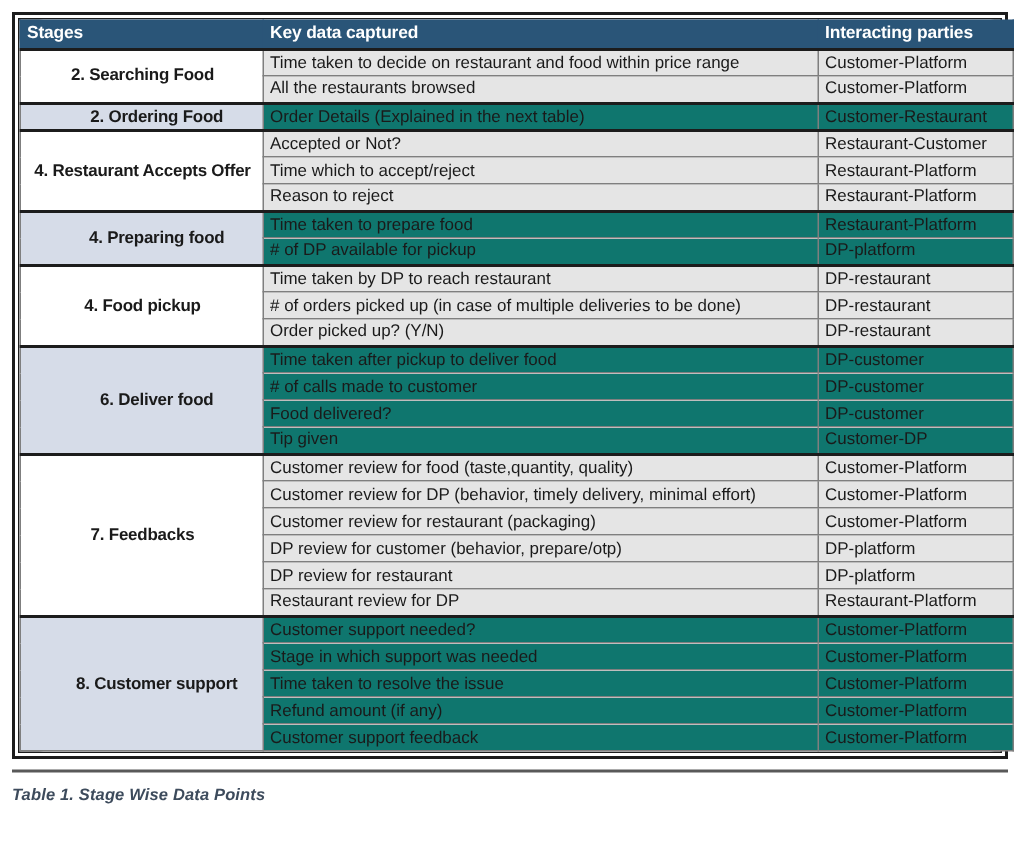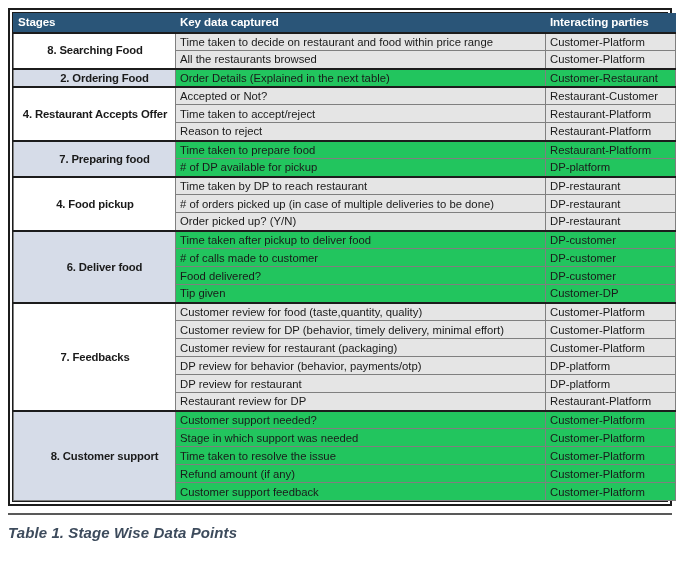--- a/index.html
+++ b/index.html
@@ -77,37 +77,37 @@
   
   td.stage-cell {
     text-align: center;
     font-weight: bold;
     font-size: 11.6px;
     letter-spacing: -0.15px;
     white-space: nowrap;
   }
 
   
-  tr.band td { background: #22c55e; }
+  tr.band td { background: #0f766e; }
   tr.plain td { background: #e5e5e5; }
   td.stage-cell.band-cell { background: #d6dce8; padding-left: 23px; }
   td.stage-cell.plain-cell { background: #ffffff; }
 
   
   tr.group-start > td { border-top: 2px solid #1c1c1c; }
 
   
   .caption-rule {
     margin-top: 7px;
     border-top: 2px solid #595959;
     width: 100%;
   }
   .caption {
     margin-top: 9px;
-    font-size: 15px;
+    font-size: 11px;
     font-style: italic;
     font-weight: bold;
     color: #3d4b5c;
     letter-spacing: 0.1px;
   }
 </style>
 </head>
 <body>
 
 <div class="page">
@@ -122,48 +122,48 @@
         </colgroup>
         <thead>
           <tr>
             <th>Stages</th>
             <th>Key data captured</th>
             <th>Interacting parties</th>
           </tr>
         </thead>
         <tbody id="table-body">
             <tr class="plain group-start">
-              <td class="stage-cell plain-cell" rowspan="2">8. Searching Food</td>
+              <td class="stage-cell plain-cell" rowspan="2">2. Searching Food</td>
               <td>Time taken to decide on restaurant and food within price range</td>
               <td>Customer-Platform</td>
             </tr>
             <tr class="plain">
               <td>All the restaurants browsed</td>
               <td>Customer-Platform</td>
             </tr>
             <tr class="band group-start">
               <td class="stage-cell band-cell" rowspan="1">2. Ordering Food</td>
               <td>Order Details (Explained in the next table)</td>
               <td>Customer-Restaurant</td>
             </tr>
             <tr class="plain group-start">
               <td class="stage-cell plain-cell" rowspan="3">4. Restaurant Accepts Offer</td>
               <td>Accepted or Not?</td>
               <td>Restaurant-Customer</td>
             </tr>
             <tr class="plain">
-              <td>Time taken to accept/reject</td>
+              <td>Time which to accept/reject</td>
               <td>Restaurant-Platform</td>
             </tr>
             <tr class="plain">
               <td>Reason to reject</td>
               <td>Restaurant-Platform</td>
             </tr>
             <tr class="band group-start">
-              <td class="stage-cell band-cell" rowspan="2">7. Preparing food</td>
+              <td class="stage-cell band-cell" rowspan="2">4. Preparing food</td>
               <td>Time taken to prepare food</td>
               <td>Restaurant-Platform</td>
             </tr>
             <tr class="band">
               <td># of DP available for pickup</td>
               <td>DP-platform</td>
             </tr>
             <tr class="plain group-start">
               <td class="stage-cell plain-cell" rowspan="3">4. Food pickup</td>
               <td>Time taken by DP to reach restaurant</td>
@@ -201,21 +201,21 @@
             </tr>
             <tr class="plain">
               <td>Customer review for DP (behavior, timely delivery, minimal effort)</td>
               <td>Customer-Platform</td>
             </tr>
             <tr class="plain">
               <td>Customer review for restaurant (packaging)</td>
               <td>Customer-Platform</td>
             </tr>
             <tr class="plain">
-              <td>DP review for behavior (behavior, payments/otp)</td>
+              <td>DP review for customer (behavior, prepare/otp)</td>
               <td>DP-platform</td>
             </tr>
             <tr class="plain">
               <td>DP review for restaurant</td>
               <td>DP-platform</td>
             </tr>
             <tr class="plain">
               <td>Restaurant review for DP</td>
               <td>Restaurant-Platform</td>
             </tr>

